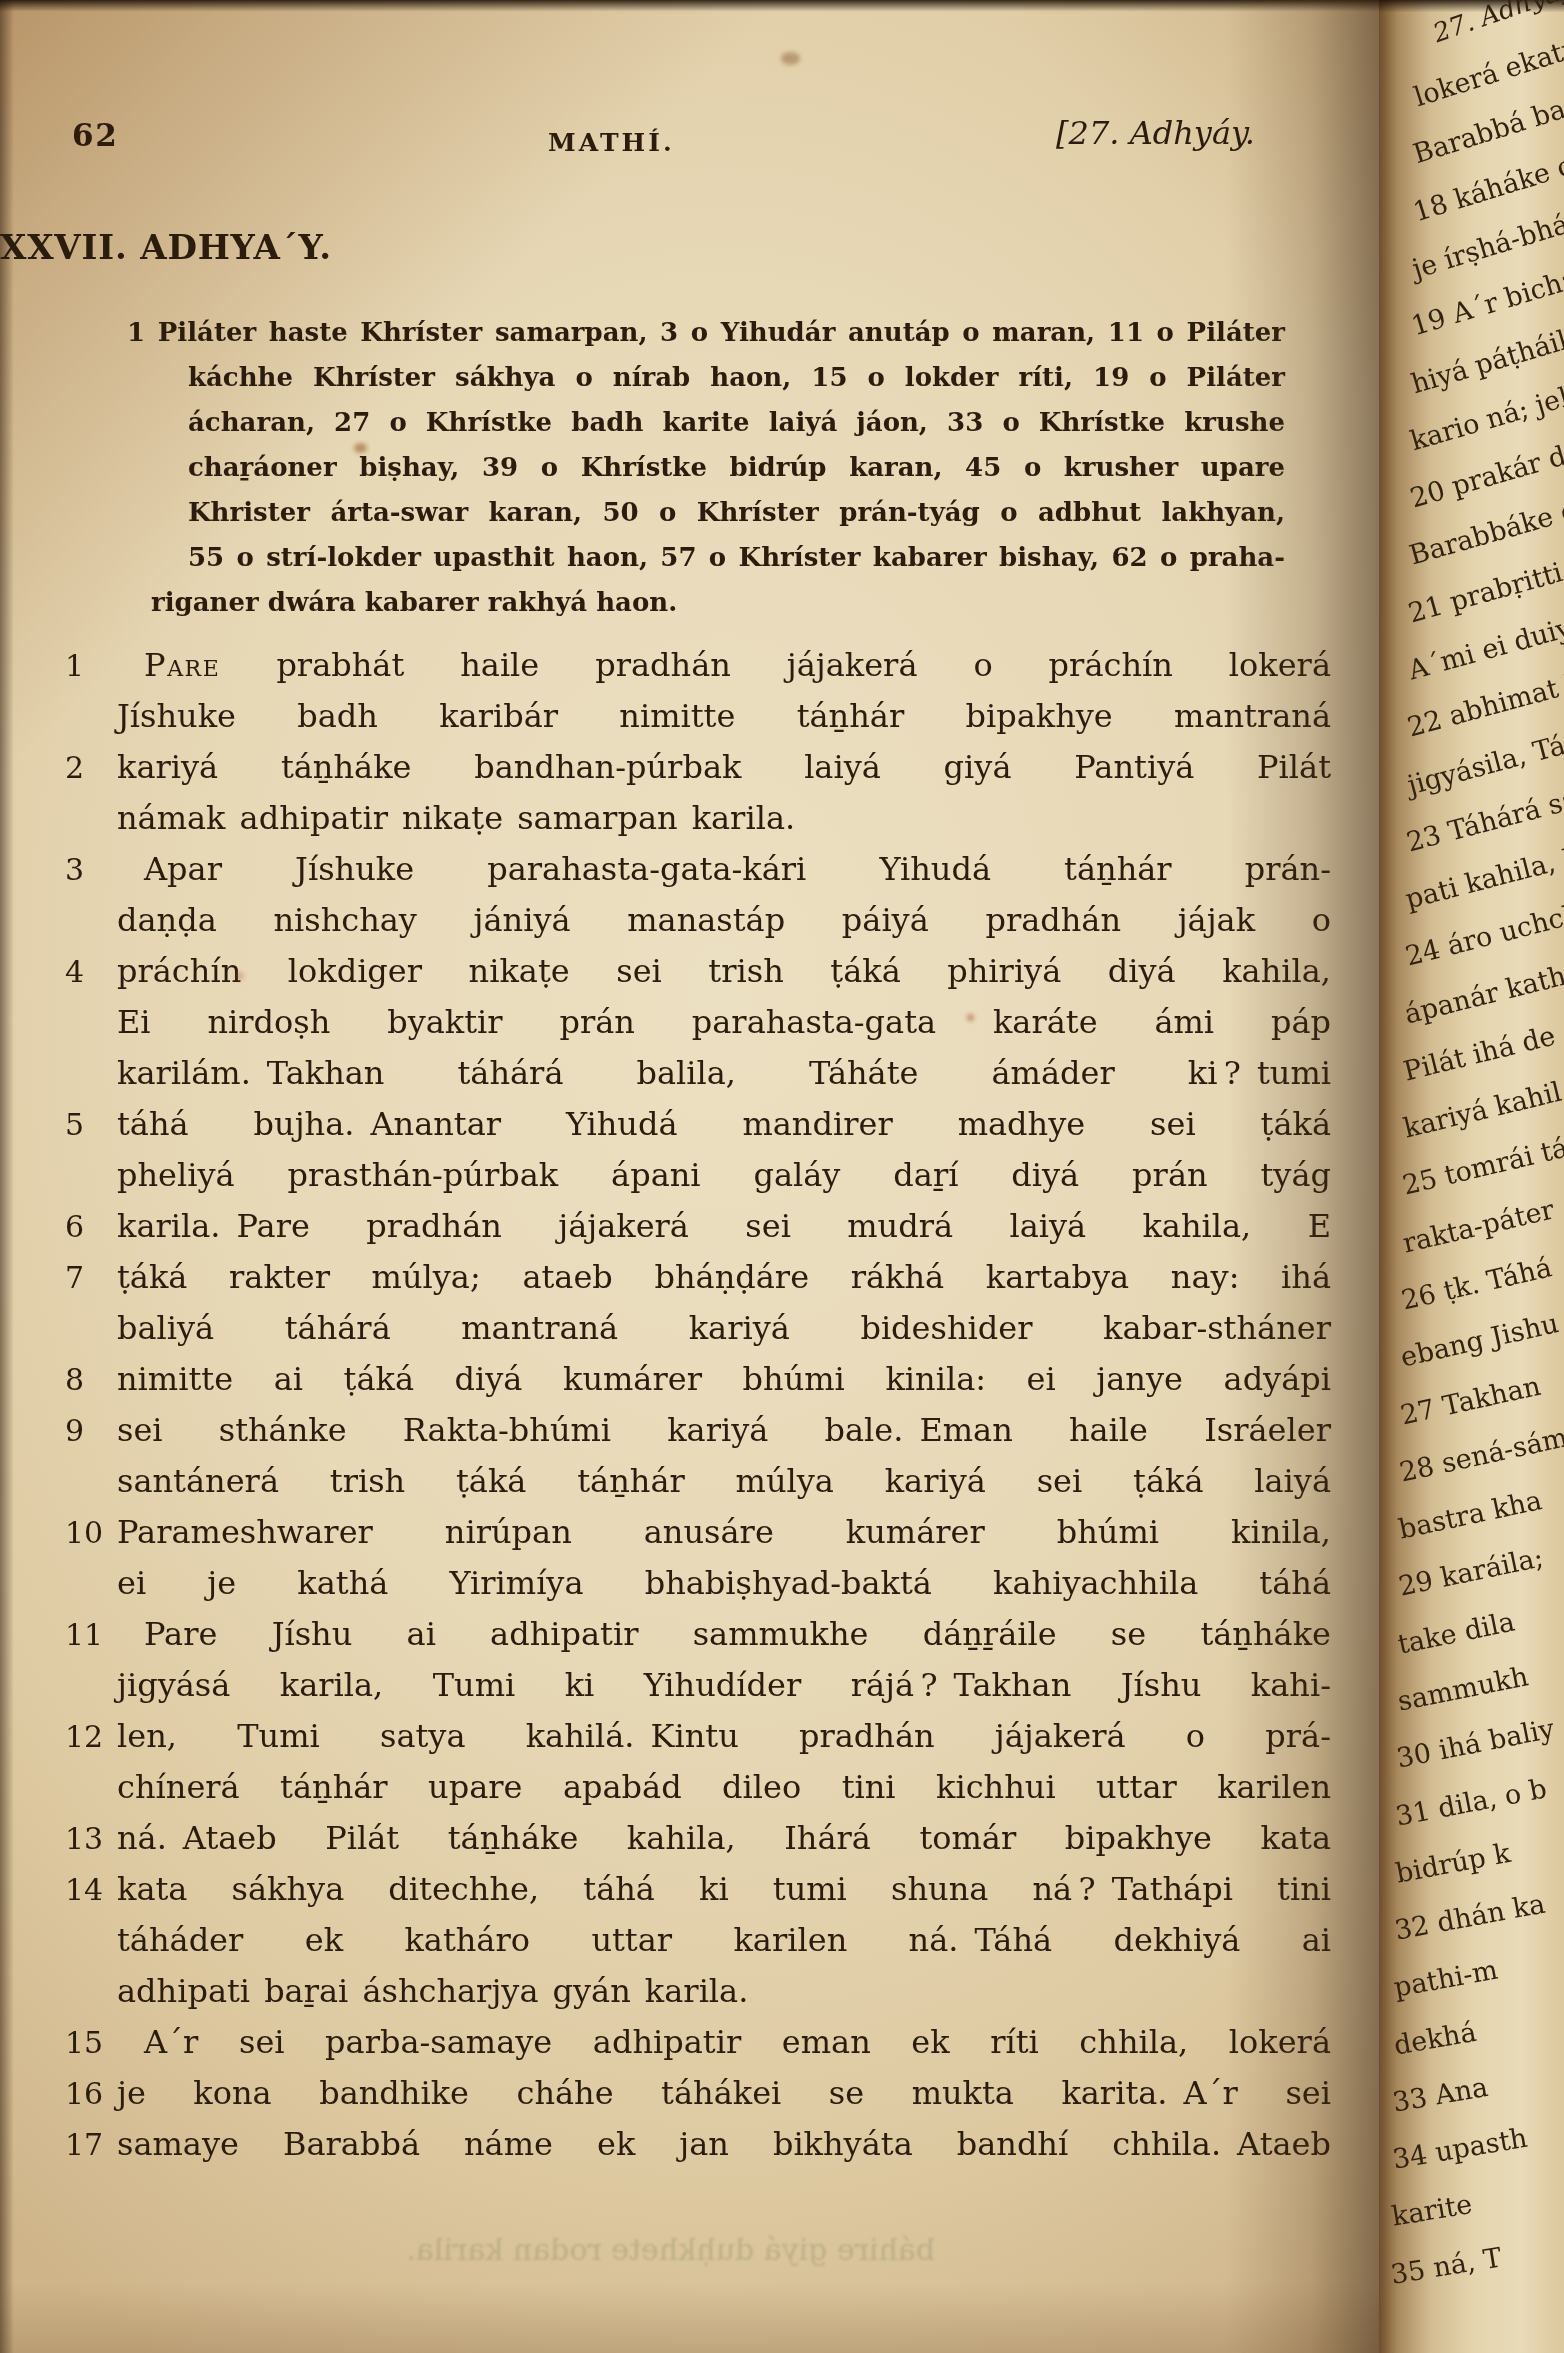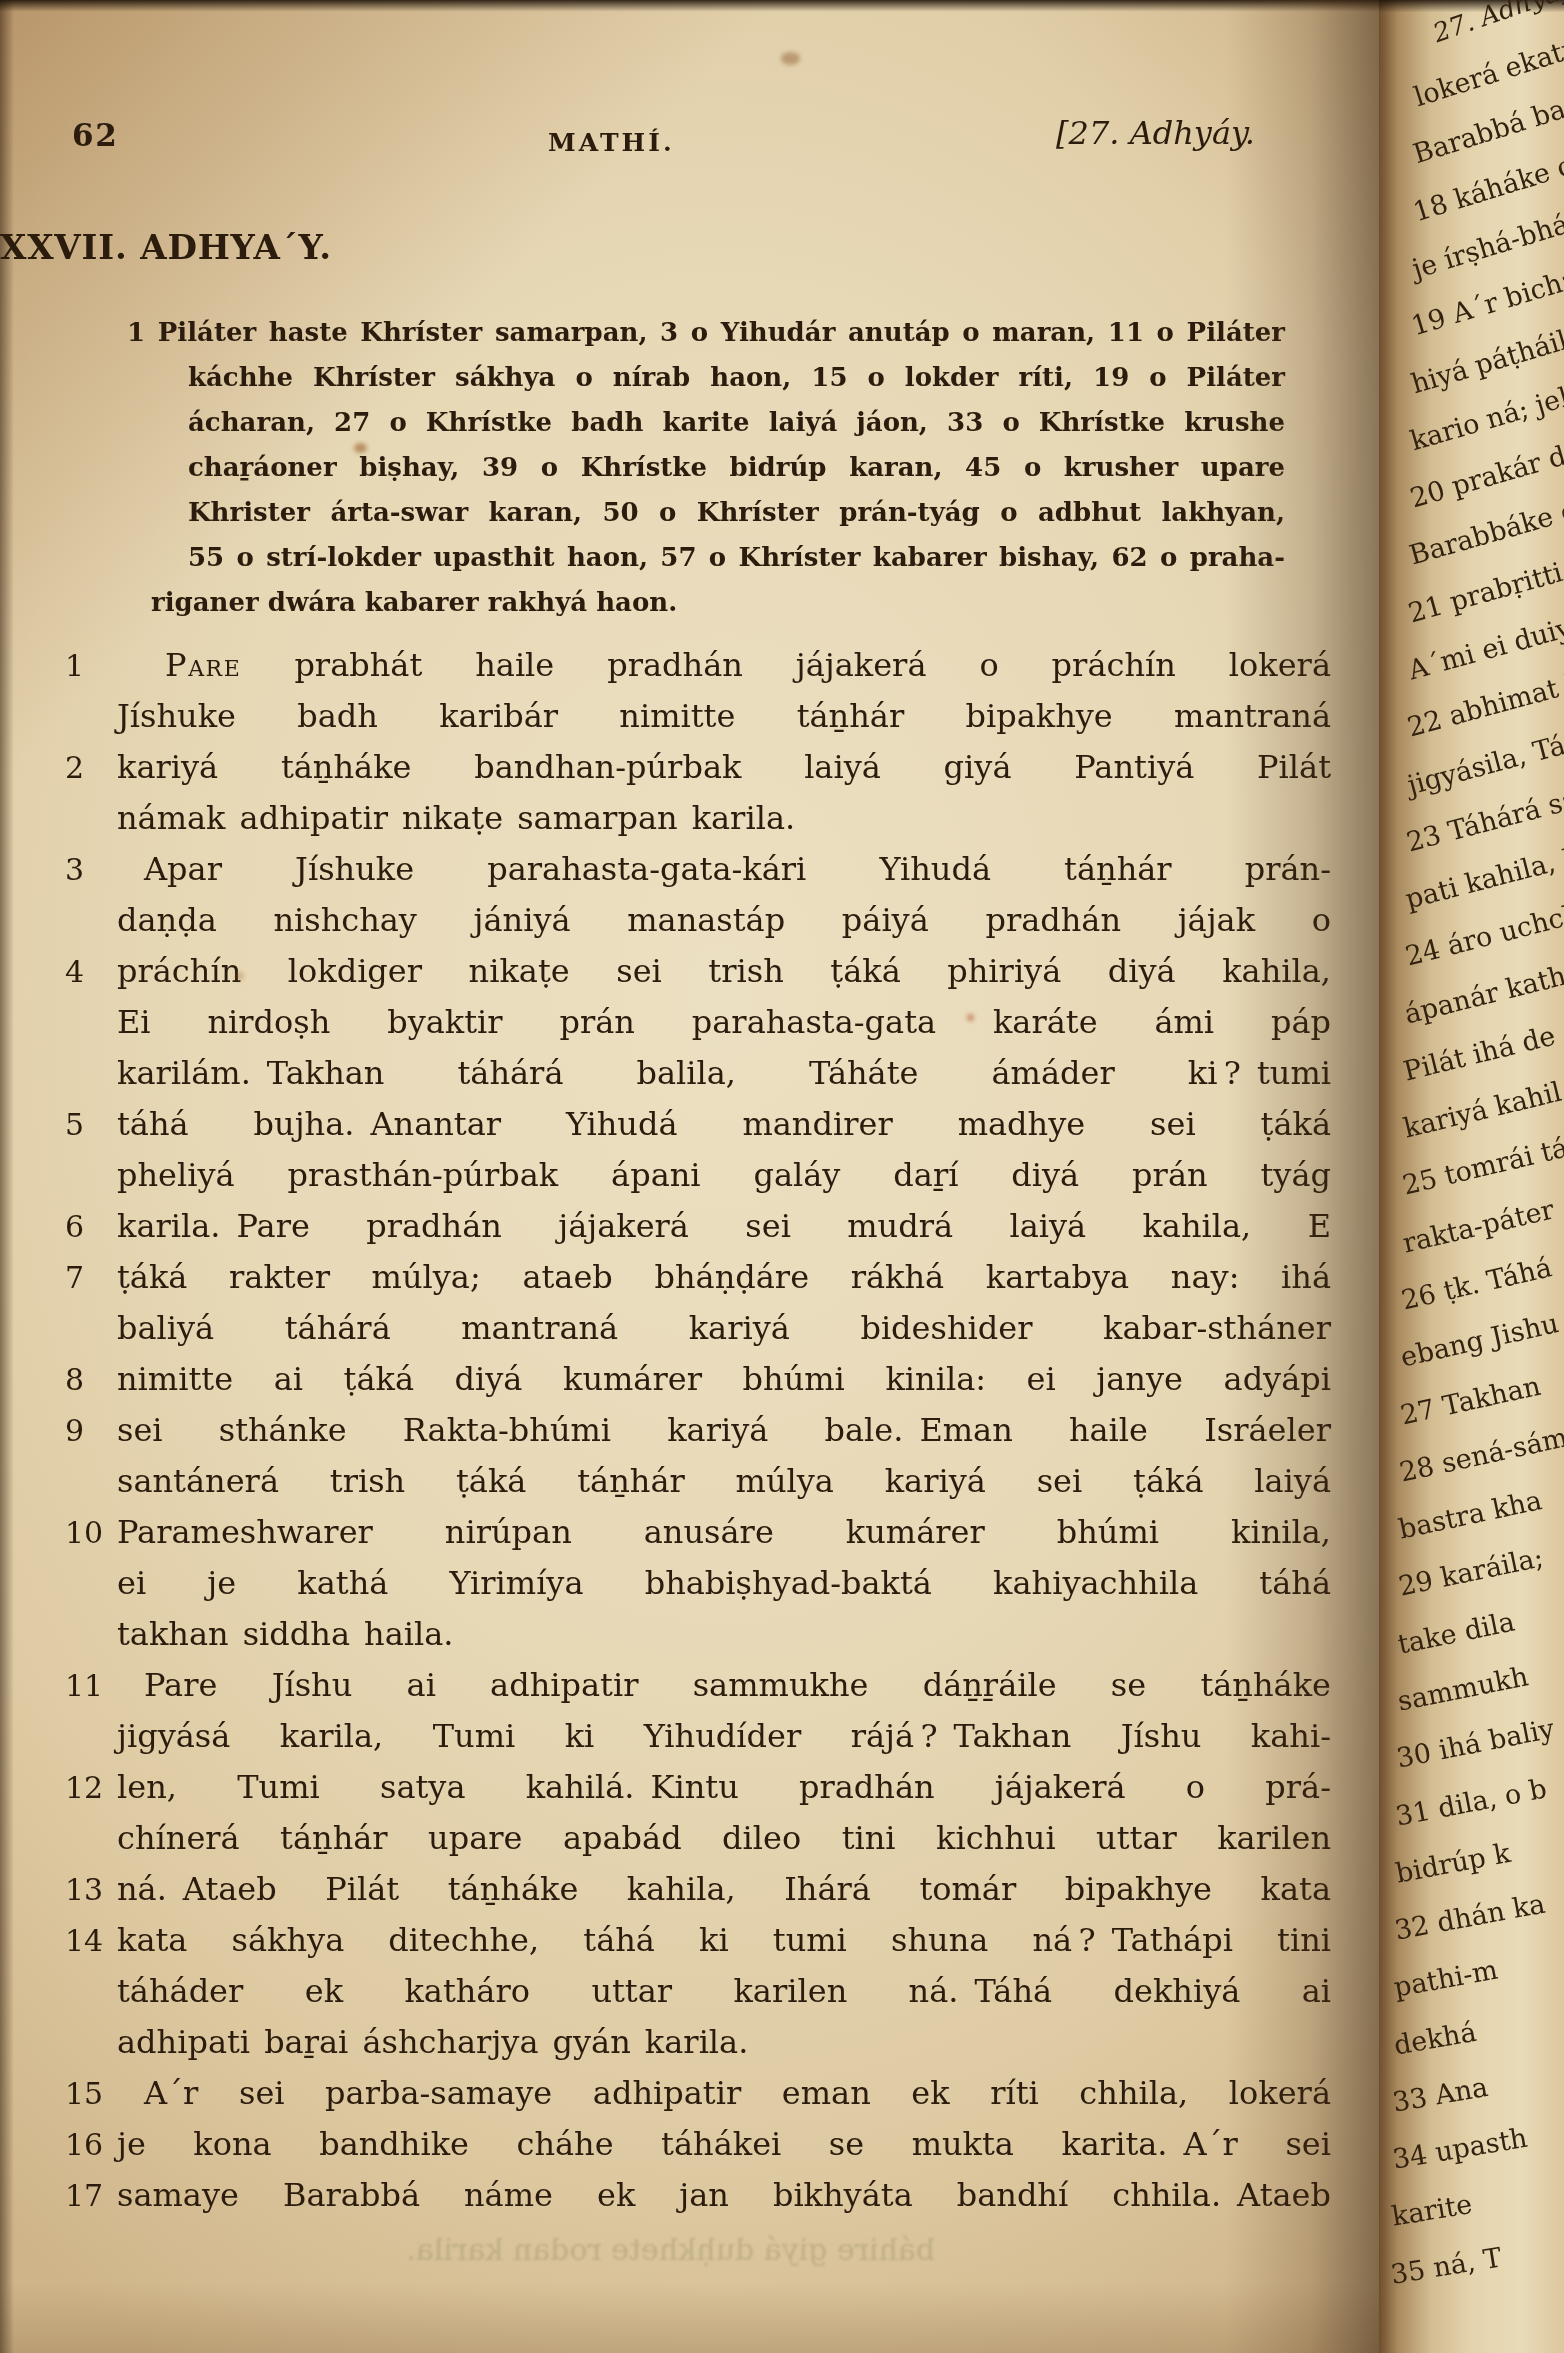--- a/index.html
+++ b/index.html
@@ -22,21 +22,21 @@
     font-size:34px;font-weight:bold;letter-spacing:0.8px;}
   .summary{position:absolute;left:127px;top:310px;width:1158px;font-size:26px;font-weight:bold;}
   .sline{line-height:45px;text-align:justify;text-align-last:justify;}
   .sline.cont{margin-left:61px;}
   .sline.last{text-align-last:left;margin-left:24px;}
   .bodytext{position:absolute;left:117px;top:640px;width:1214px;font-size:32px;word-spacing:3.9px;}
   .bline{position:relative;height:51px;line-height:51px;text-align:justify;text-align-last:justify;}
   .bline.end{text-align-last:left;}
   .bline.indent{text-indent:27px;}
   .vnum{position:absolute;left:-52px;top:0;width:45px;text-align:center;text-indent:0;font-size:30px;}
-  .sc{font-variant:small-caps;letter-spacing:1.6px;margin-left:21px;}
+  .sc{font-variant:small-caps;letter-spacing:1.6px;}
   .ghost{position:absolute;left:184px;top:2232px;width:751px;font-size:30px;
     transform:scaleX(-1);color:rgba(108,112,78,0.25);filter:blur(1.2px);}
   .gutter{position:absolute;left:1225px;top:0;width:155px;height:2354px;
     background:linear-gradient(90deg, rgba(86,56,26,0) 0%, rgba(86,56,26,0.22) 55%, rgba(56,34,14,0.52) 100%);}
   .facing{position:absolute;left:1379px;top:0;width:186px;height:2354px;overflow:hidden;
     background:
       linear-gradient(180deg, rgba(25,14,6,0.85) 0px, rgba(25,14,6,0) 12.5px),
       linear-gradient(90deg, #6e4e2c 0px, #a98a5e 19px, #d3bd92 52px, #e5d4ae 95px, #e9dbb8 142px, #dcc69c 186px);}
   .frag{position:absolute;white-space:nowrap;font-size:27px;color:#33220f;transform-origin:left center;}
   .frag.hdr{font-style:italic;font-size:26px;}
@@ -77,21 +77,20 @@
       <div class="bline"><span class="vnum">5</span>táhá bujha. Anantar Yihudá mandirer madhye sei ṭáká</div>
       <div class="bline">pheliyá prasthán-púrbak ápani galáy daṟí diyá prán tyág</div>
       <div class="bline"><span class="vnum">6</span>karila. Pare pradhán jájakerá sei mudrá laiyá kahila, E</div>
       <div class="bline"><span class="vnum">7</span>ṭáká rakter múlya; ataeb bháṇḍáre rákhá kartabya nay: ihá</div>
       <div class="bline">baliyá táhárá mantraná kariyá bideshider kabar-stháner</div>
       <div class="bline"><span class="vnum">8</span>nimitte ai ṭáká diyá kumárer bhúmi kinila: ei janye adyápi</div>
       <div class="bline"><span class="vnum">9</span>sei sthánke Rakta-bhúmi kariyá bale. Eman haile Isráeler</div>
       <div class="bline">santánerá trish ṭáká táṉhár múlya kariyá sei ṭáká laiyá</div>
       <div class="bline"><span class="vnum">10</span>Parameshwarer nirúpan anusáre kumárer bhúmi kinila,</div>
       <div class="bline">ei je kathá Yirimíya bhabiṣhyad-baktá kahiyachhila táhá</div>
-      <div class="bline end">takhan siddha haila.</div>
       <div class="bline indent"><span class="vnum">11</span>Pare Jíshu ai adhipatir sammukhe dáṉṟáile se táṉháke</div>
       <div class="bline">jigyásá karila, Tumi ki Yihudíder rájá ? Takhan Jíshu kahi-</div>
       <div class="bline"><span class="vnum">12</span>len, Tumi satya kahilá. Kintu pradhán jájakerá o prá-</div>
       <div class="bline">chínerá táṉhár upare apabád dileo tini kichhui uttar karilen</div>
       <div class="bline"><span class="vnum">13</span>ná. Ataeb Pilát táṉháke kahila, Ihárá tomár bipakhye kata</div>
       <div class="bline"><span class="vnum">14</span>kata sákhya ditechhe, táhá ki tumi shuna ná ? Tathápi tini</div>
       <div class="bline">táháder ek katháro uttar karilen ná. Táhá dekhiyá ai</div>
       <div class="bline end">adhipati baṟai áshcharjya gyán karila.</div>
       <div class="bline indent"><span class="vnum">15</span>A´r sei parba-samaye adhipatir eman ek ríti chhila, lokerá</div>
       <div class="bline"><span class="vnum">16</span>je kona bandhike cháhe táhákei se mukta karita. A´r sei</div>

